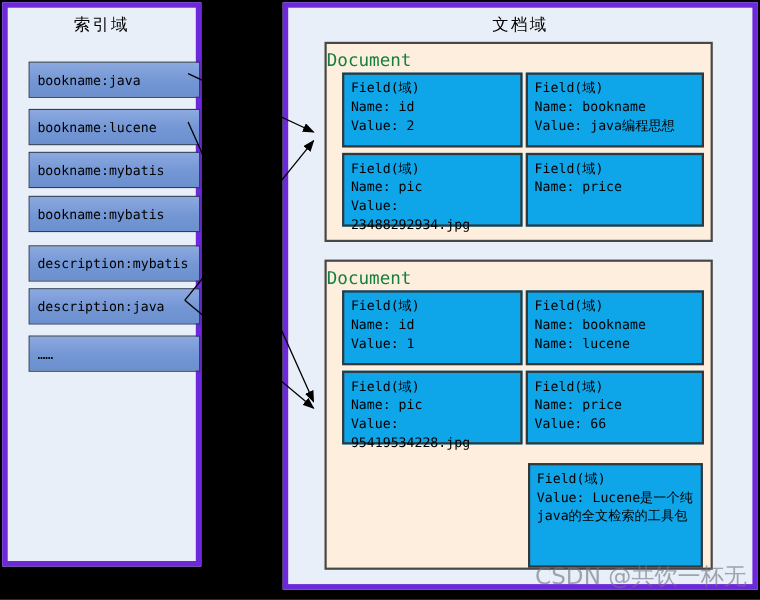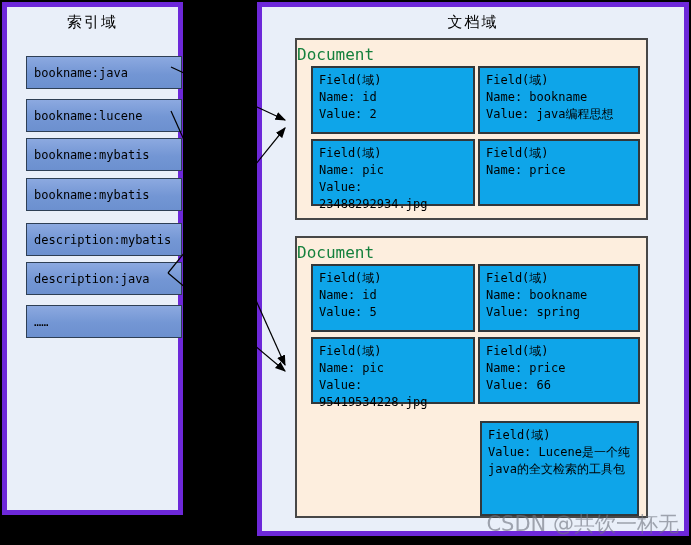--- a/index.html
+++ b/index.html
@@ -93,26 +93,26 @@
         <div>Name: price</div>
       </div>
     </div>
 
     <div class="doc doc2">
       <div class="doc-label">Document</div>
 
       <div class="field col1 row1">
         <div>Field(域)</div>
         <div>Name: id</div>
-        <div>Value: 5</div>
+        <div>Value: 1</div>
       </div>
       <div class="field col2 row1">
         <div>Field(域)</div>
         <div>Name: bookname</div>
-        <div>Value: spring</div>
+        <div>Name: lucene</div>
       </div>
       <div class="field col1 row2">
         <div>Field(域)</div>
         <div>Name: pic</div>
         <div>Value: 95419534228.jpg</div>
       </div>
       <div class="field col2 row2">
         <div>Field(域)</div>
         <div>Name: price</div>
         <div>Value: 66</div>

